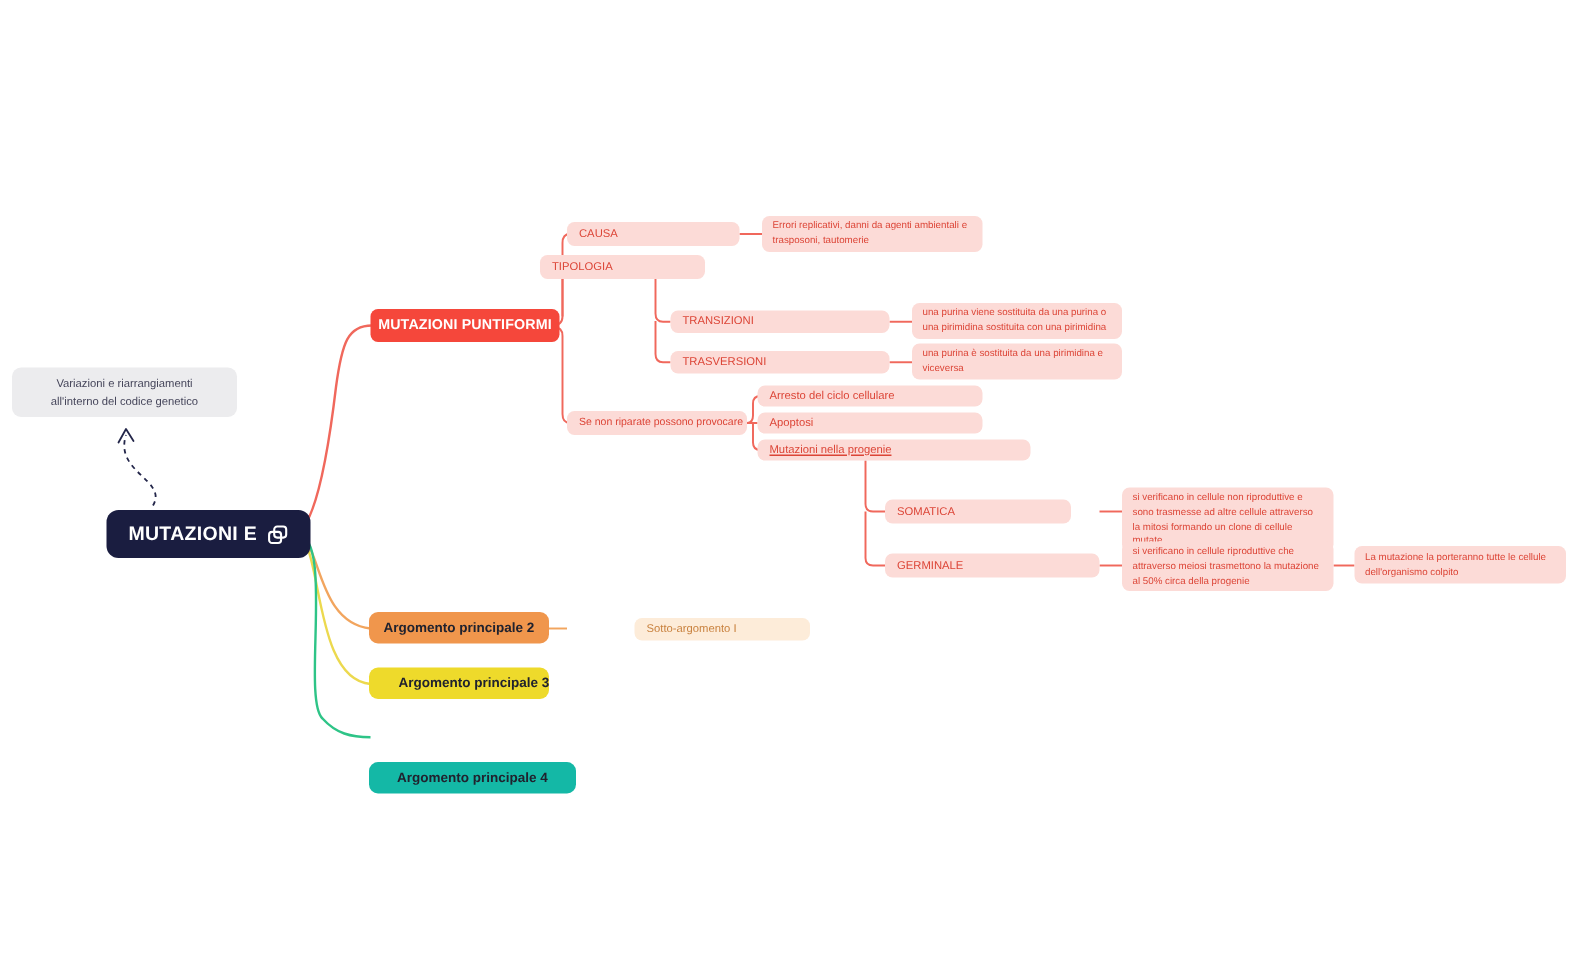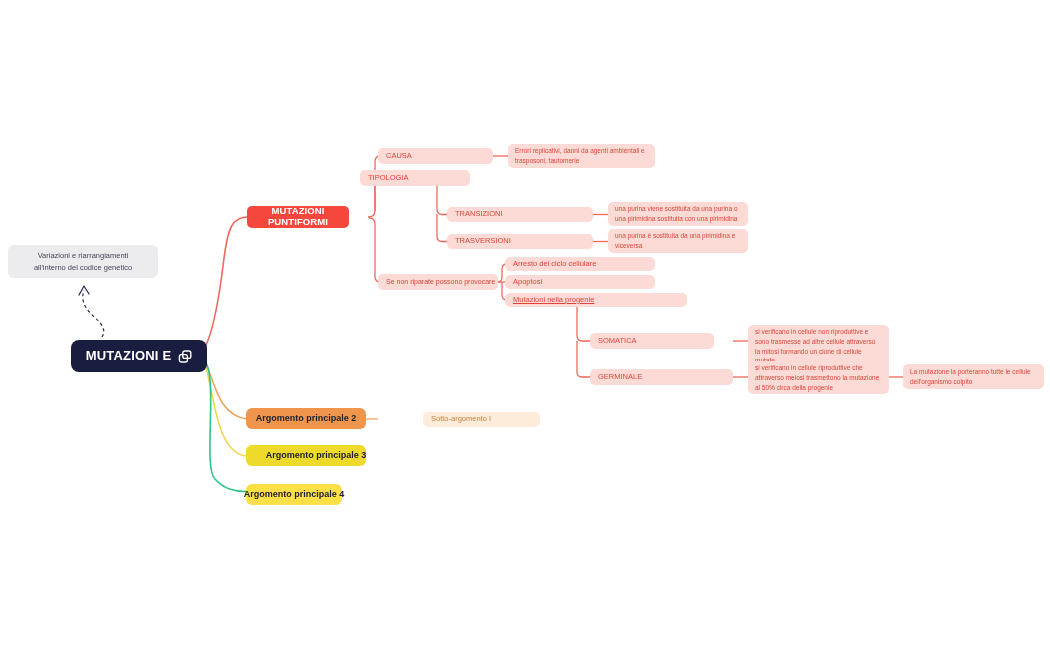--- a/index.html
+++ b/index.html
@@ -90,21 +90,21 @@
   <div class="node root-box center" style="left: 47px; top: 340px; width: 136px; height: 32px; background: rgb(26, 29, 64); margin-left: 24px;">
     <span>MUTAZIONI E</span>
     <span class="icon">
       <svg width="14" height="13" viewBox="0 0 14 13" fill="none" stroke="#ffffff" stroke-width="1.4">
         <rect x="4.8" y="1" width="8" height="7.4" rx="2"></rect>
         <rect x="1.4" y="4.6" width="8" height="7.4" rx="2"></rect>
       </svg>
     </span>
   </div>
 
-  <div class="node red-main center" style="left: 247px; top: 206px; width: 102px; height: 22px; font-weight: bold; background: rgb(245, 71, 59);">
+  <div class="node red-main center" style="left: 247px; top: 206px; width: 126px; height: 22px; font-weight: bold; background: rgb(245, 71, 59);">
     <span>MUTAZIONI PUNTIFORMI</span>
   </div>
 
   <div class="node pink" style="left:378px; top:148px; width:115px; height:16px;">
     <span>CAUSA</span>
   </div>
   <div class="node pink-par" style="left:508px; top:144px; width:147px; min-height:24px;">
     <span>Errori replicativi, danni da agenti ambientali e trasposoni, tautomerie</span>
   </div>
 
@@ -161,17 +161,17 @@
     <span>Argomento principale 2</span>
   </div>
   <div class="node cream" style="left: 378px; top: 412px; width: 117px; height: 15px; background: rgb(253, 236, 217);">
     <span>Sotto-argomento I</span>
   </div>
 
   <div class="node main-topic center" style="left: 246px; top: 445px; width: 120px; height: 21px; background: rgb(238, 218, 43); padding-left: 20px;">
     <span>Argomento principale 3</span>
   </div>
 
-  <div class="node main-topic center" style="left: 246px; top: 484px; width: 96px; height: 21px; background: #fde047;">
+  <div class="node main-topic center" style="left: 246px; top: 508px; width: 138px; height: 21px; background: #14b8a6;">
     <span>Argomento principale 4</span>
   </div>
 
 </div>
 
 </body></html>

